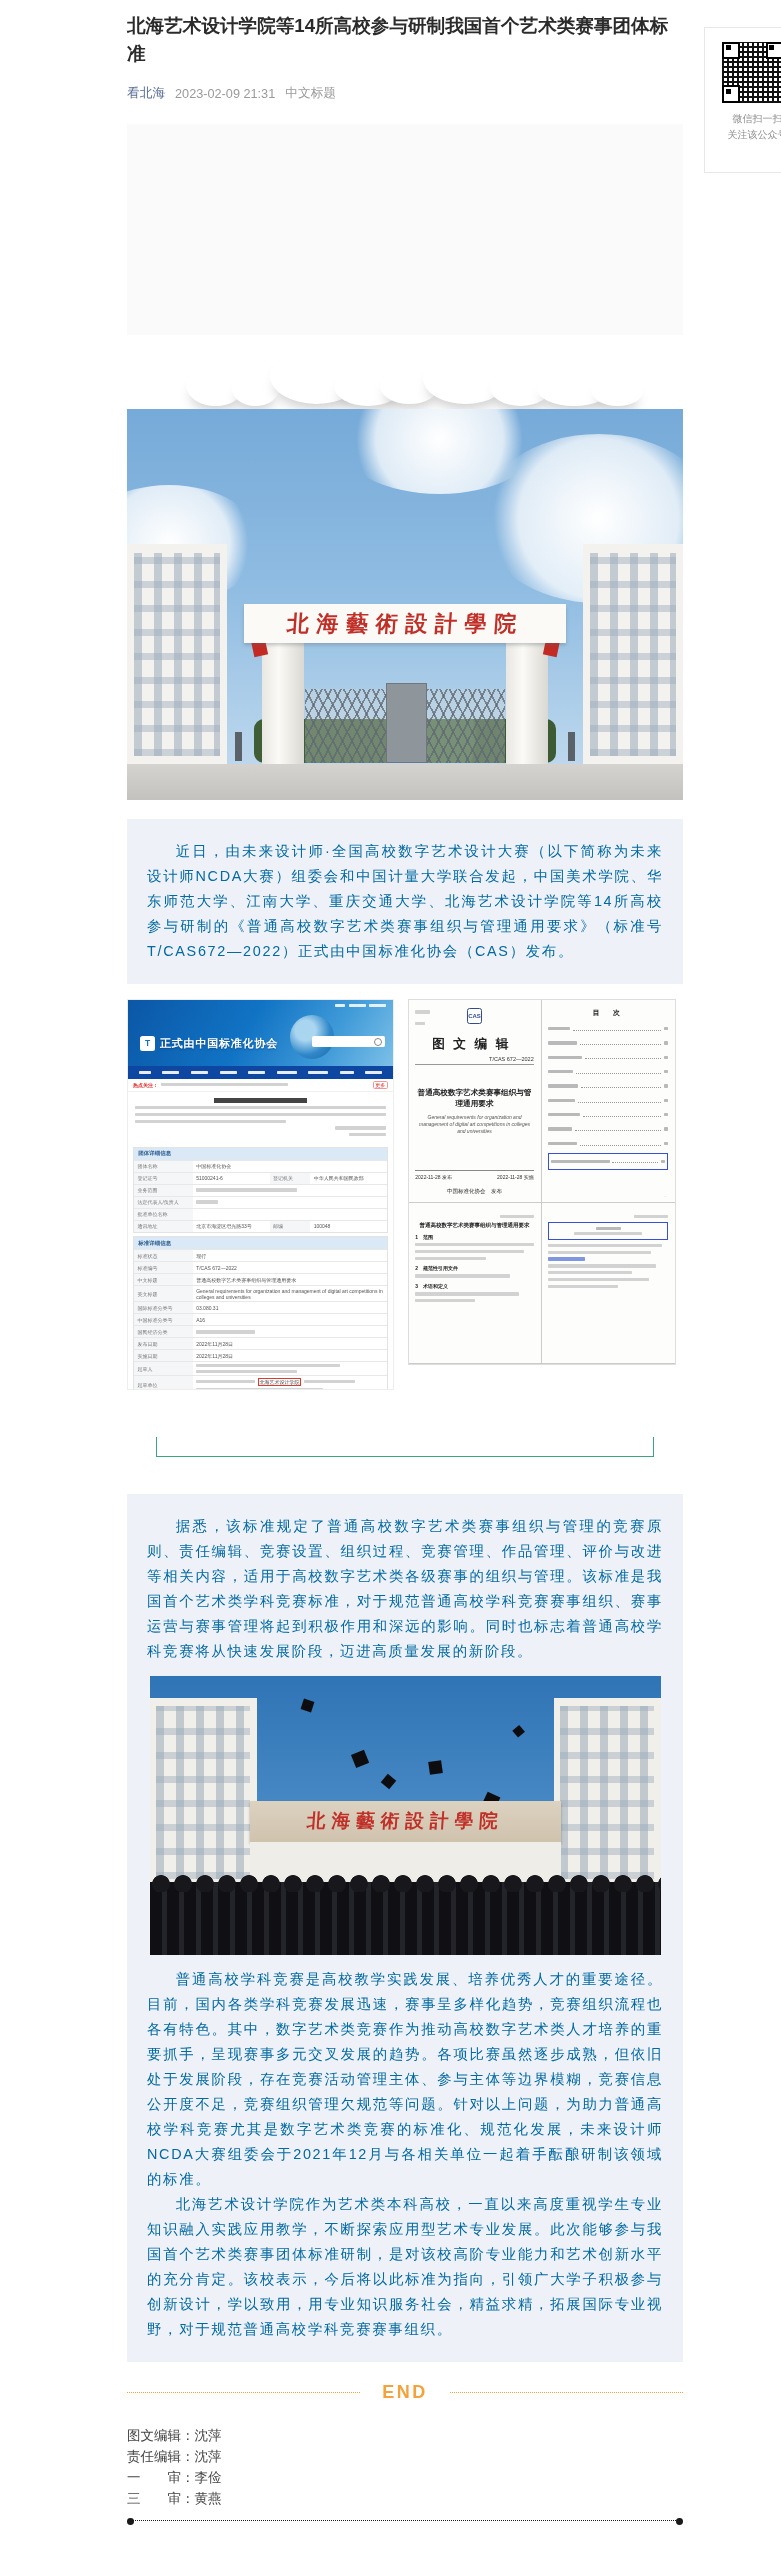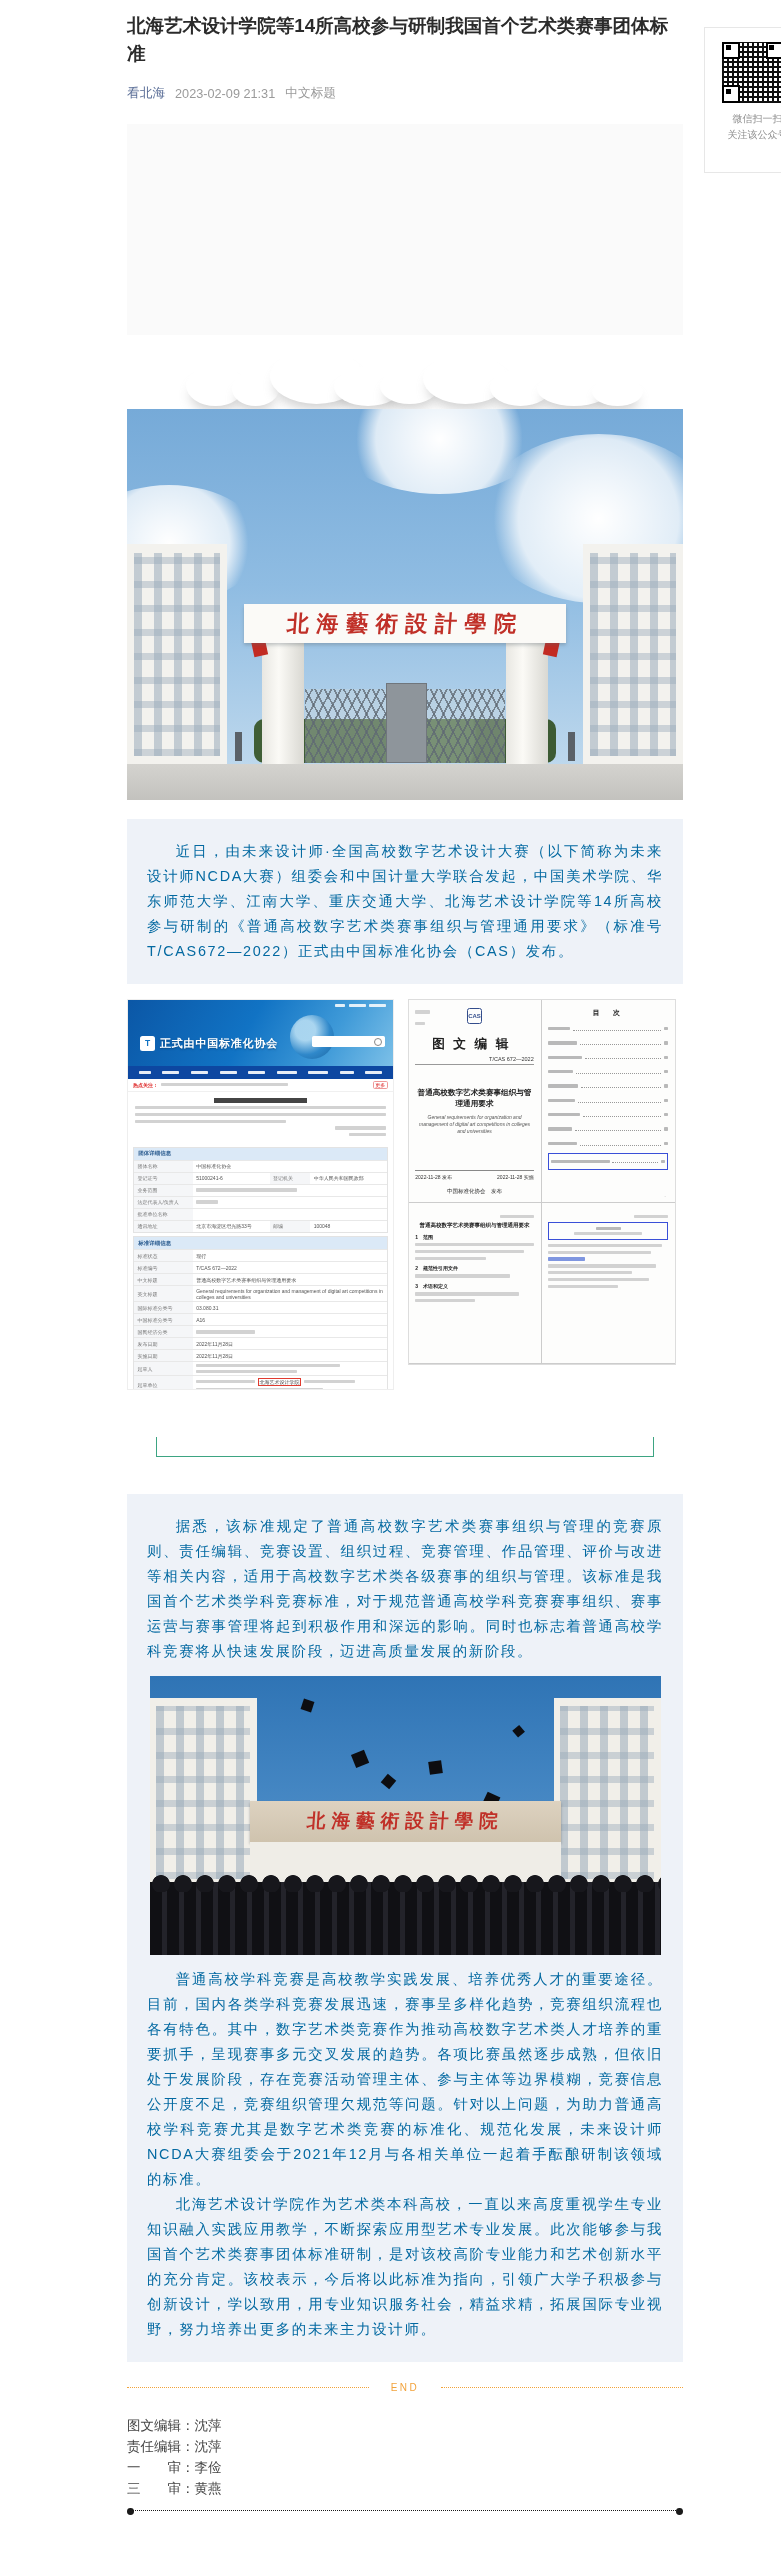--- a/index.html
+++ b/index.html
@@ -164,21 +164,21 @@
   .cap:nth-child(5){left:334px;top:118px;transform:rotate(25deg);width:14.4px;height:14.4px;}
   .cap:nth-child(6){left:385px;top:127px;transform:rotate(-30deg);}
   .cap:nth-child(7){left:254px;top:140px;transform:rotate(12deg);width:9.3px;height:9.3px;}
   .cap:nth-child(8){left:127px;top:144px;transform:rotate(-15deg);}
   .cap:nth-child(9){left:440px;top:101px;transform:rotate(30deg);width:10px;height:10px;}
   .cap:nth-child(10){left:364px;top:51px;transform:rotate(-40deg);width:8.5px;height:8.5px;}
 
   
   .end-divider{margin-top:20px;display:flex;align-items:center;gap:22px;}
   .end-divider .dotline{flex:1;border-top:1.7px dotted #f2a33c;height:0;}
-  .end-divider .end-text{color:#f2a33c;font-size:10px;letter-spacing:2.5px;font-weight:normal;}
+  .end-divider .end-text{color:#f2a33c;font-size:18px;letter-spacing:2.5px;font-weight:bold;}
 
   
   .credits{margin-top:22px;font-size:13.5px;color:#454545;line-height:21px;}
   .credits div{white-space:pre;}
 
   
   .dotrule{margin-top:8.5px;position:relative;height:8.5px;}
   .dotrule .line{position:absolute;left:3.4px;right:3.4px;top:3.4px;border-top:1.7px dotted #1a1a1a;}
   .dotrule .dot{position:absolute;top:0.8px;width:6.8px;height:6.8px;border-radius:50%;background:#1a1a1a;}
   .dotrule .dot.l{left:0;} .dotrule .dot.r{right:0;}
@@ -518,21 +518,21 @@
           <span class="win"></span>
         </div>
       <div class="fascia">
         <span class="signtext">北海藝術設計學院</span>
       </div>
       <div class="facade"></div>
       <div class="crowd"></div>
     </div>
 
     <p class="para">普通高校学科竞赛是高校教学实践发展、培养优秀人才的重要途径。目前，国内各类学科竞赛发展迅速，赛事呈多样化趋势，竞赛组织流程也各有特色。其中，数字艺术类竞赛作为推动高校数字艺术类人才培养的重要抓手，呈现赛事多元交叉发展的趋势。各项比赛虽然逐步成熟，但依旧处于发展阶段，存在竞赛活动管理主体、参与主体等边界模糊，竞赛信息公开度不足，竞赛组织管理欠规范等问题。针对以上问题，为助力普通高校学科竞赛尤其是数字艺术类竞赛的标准化、规范化发展，未来设计师NCDA大赛组委会于2021年12月与各相关单位一起着手酝酿研制该领域的标准。</p>
-    <p class="para">北海艺术设计学院作为艺术类本科高校，一直以来高度重视学生专业知识融入实践应用教学，不断探索应用型艺术专业发展。此次能够参与我国首个艺术类赛事团体标准研制，是对该校高阶专业能力和艺术创新水平的充分肯定。该校表示，今后将以此标准为指向，引领广大学子积极参与创新设计，学以致用，用专业知识服务社会，精益求精，拓展国际专业视野，努力培养出更多的未来主力设计师。</p>
+    <p class="para">北海艺术设计学院作为艺术类本科高校，一直以来高度重视学生专业知识融入实践应用教学，不断探索应用型艺术专业发展。此次能够参与我国首个艺术类赛事团体标准研制，是对该校高阶专业能力和艺术创新水平的充分肯定。该校表示，今后将以此标准为指向，引领广大学子积极参与创新设计，学以致用，用专业知识服务社会，精益求精，拓展国际专业视野，对于规范普通高校学科竞赛赛事组织。</p>
   </div>
 
   <div class="end-divider">
     <span class="dotline"></span>
     <span class="end-text">END</span>
     <span class="dotline"></span>
   </div>
 
   <div class="credits">
     <div>图文编辑：沈萍</div>

